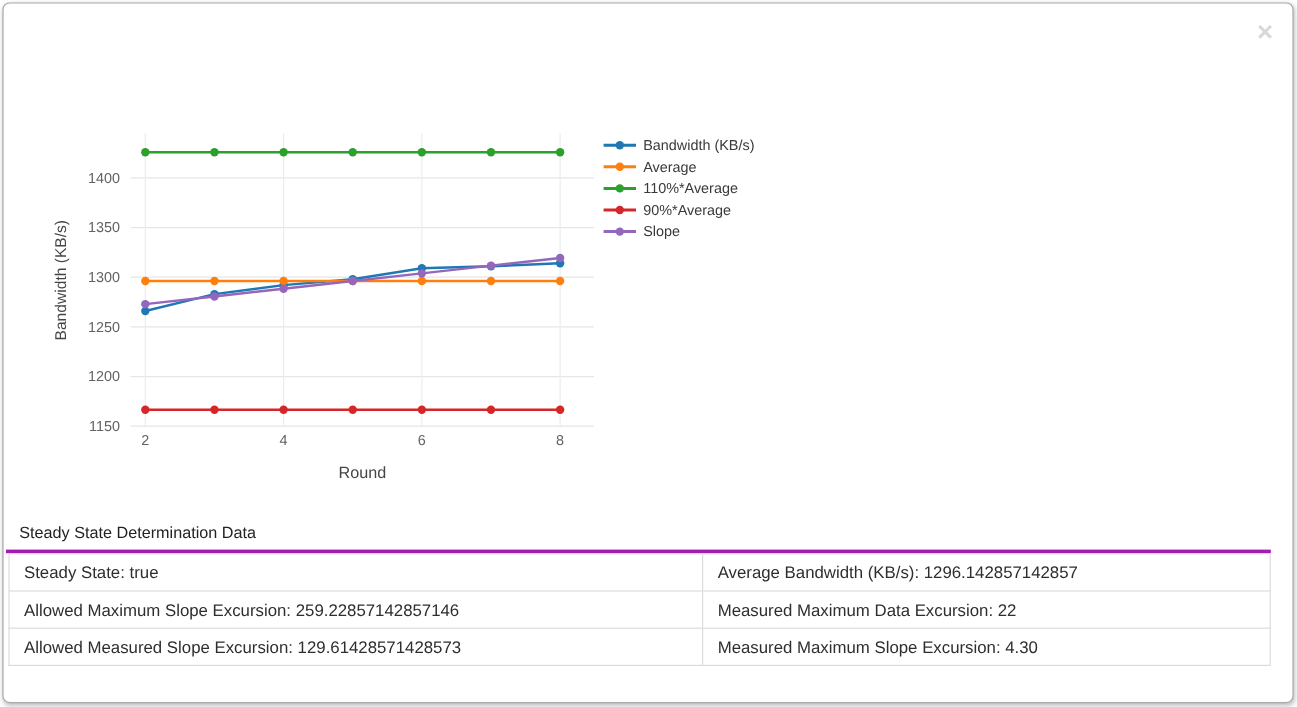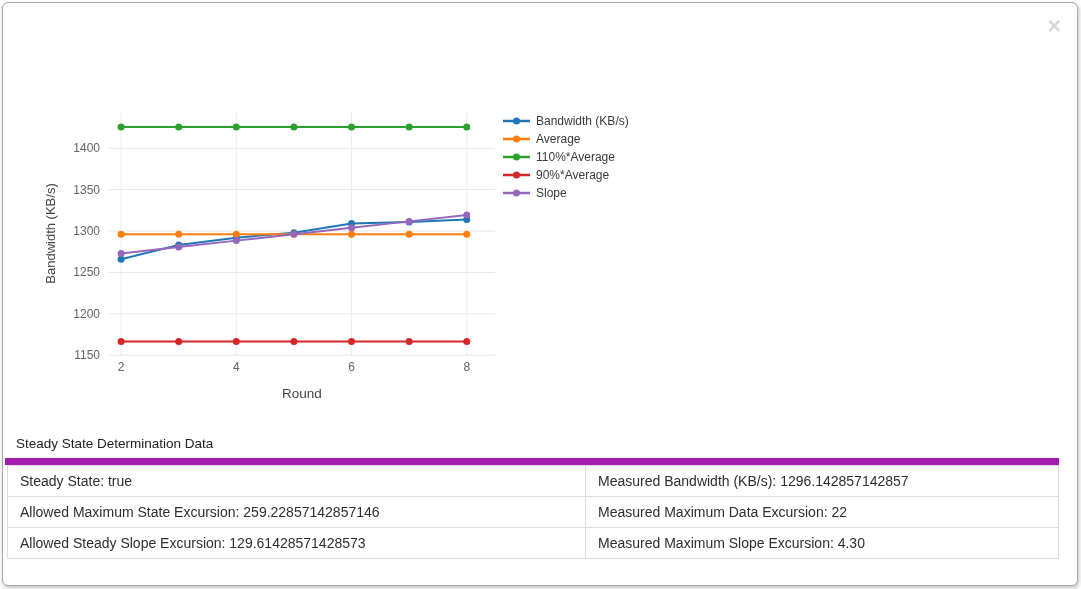--- a/index.html
+++ b/index.html
@@ -11,21 +11,21 @@
     box-shadow:1px 2px 4px rgba(0,0,0,.25);
   }
   .close-btn {
     position:absolute; top:12px; right:16px; border:none; background:transparent;
     color:#d8d8d8; font-size:23px; font-weight:700; line-height:1; cursor:pointer;
     font-family:"Liberation Sans",sans-serif;
   }
   svg.chart { position:absolute; left:0; top:0; }
   .bottom-section { position:absolute; top:433px; left:0; right:0; }
   .sec-title {
-    margin:0 18px 0 2px; padding:0 0 7px 11px; border-bottom:7px solid #a21caf;
+    margin:0 18px 0 2px; padding:0 0 7px 11px; border-bottom:3px solid #a21caf;
     font-size:13.5px; color:#222;
   }
   table.ss-table {
     margin:0 18px 0 4px; width:calc(100% - 22px);
     border-collapse:collapse; table-layout:fixed;
   }
   table.ss-table td {
     border:1px solid #dcdcdc; height:31px; padding:0 8px 0 12px;
     font-size:14px; color:#2e2e2e; vertical-align:middle; background:#fff;
   }
@@ -140,26 +140,26 @@
   <div class="bottom-section">
     <div class="sec-title">Steady State Determination Data</div>
     <table class="ss-table">
       <colgroup>
           <col style="width:55%">
           <col style="width:45%">
         </colgroup>
       <tbody>
         <tr>
           <td>Steady State: true</td>
-          <td>Measured Bandwidth (KB/s): 1296.142857142857</td>
+          <td>Average Bandwidth (KB/s): 1296.142857142857</td>
         </tr>
         <tr>
-          <td>Allowed Maximum State Excursion: 259.22857142857146</td>
+          <td>Allowed Maximum Slope Excursion: 259.22857142857146</td>
           <td>Measured Maximum Data Excursion: 22</td>
         </tr>
         <tr>
-          <td>Allowed Steady Slope Excursion: 129.61428571428573</td>
+          <td>Allowed Measured Slope Excursion: 129.61428571428573</td>
           <td>Measured Maximum Slope Excursion: 4.30</td>
         </tr>
       </tbody>
     </table>
   </div>
 </div>
 
 </body></html>

